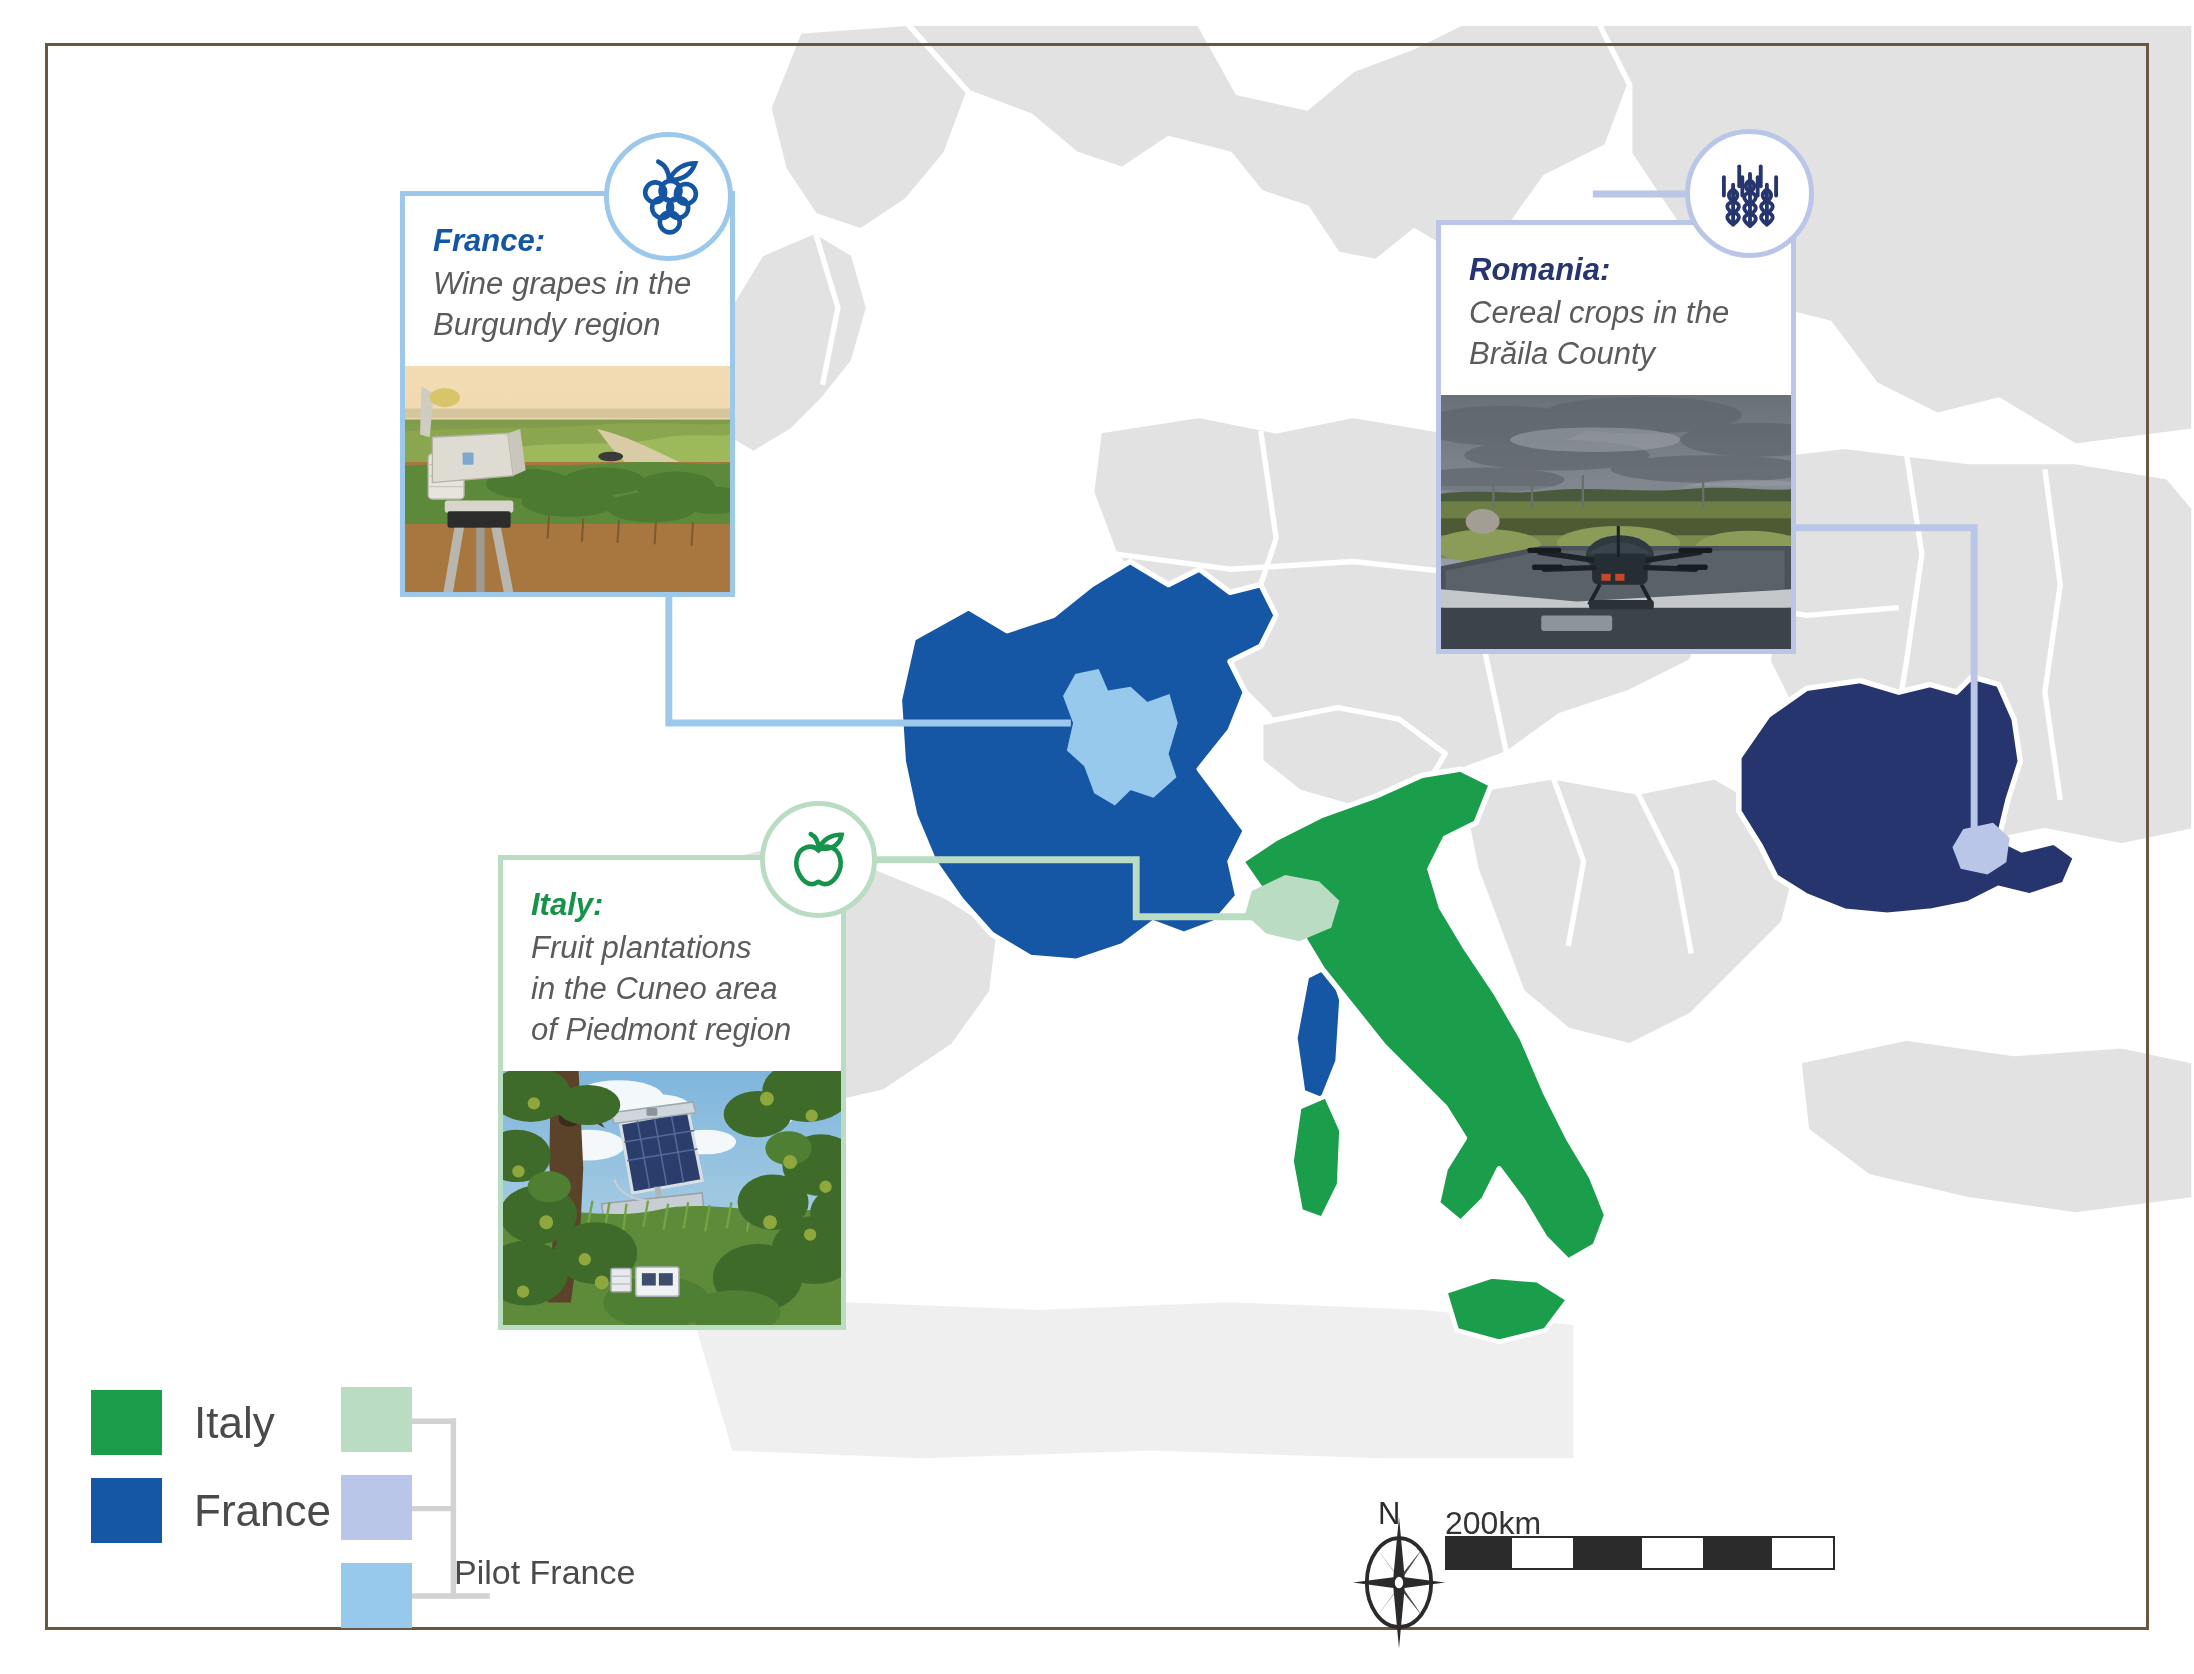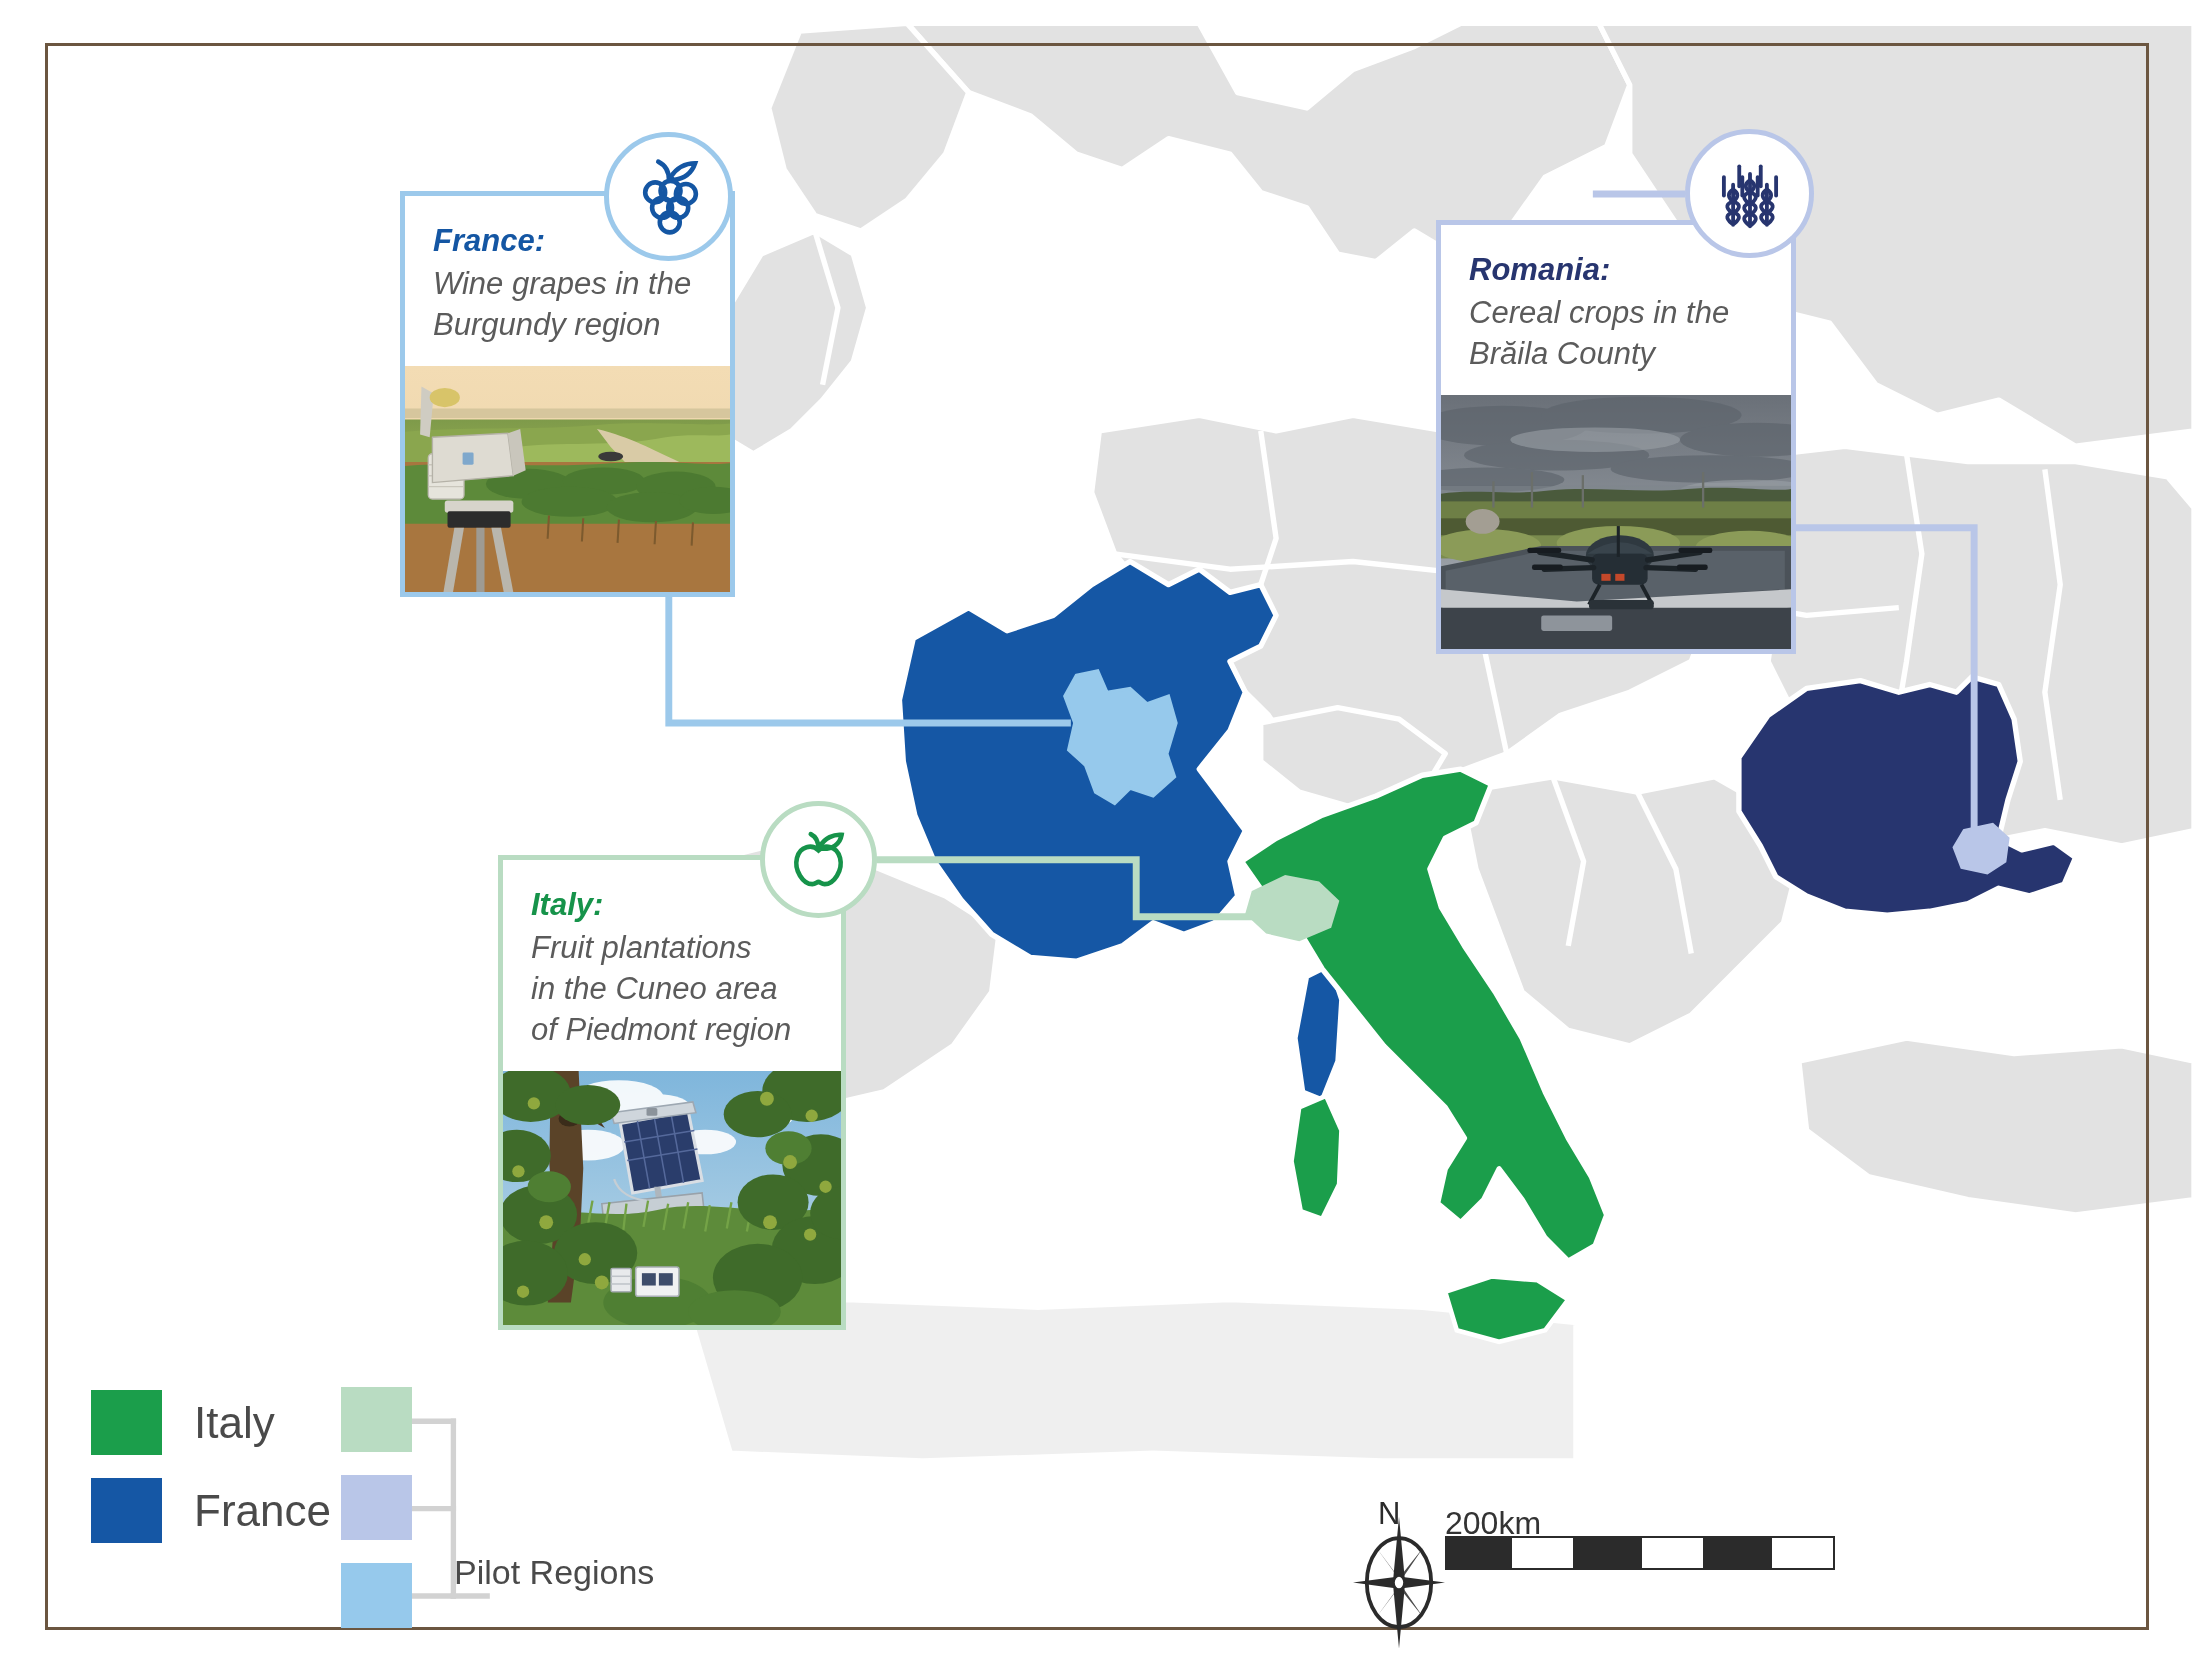--- a/index.html
+++ b/index.html
@@ -494,21 +494,21 @@
 
 <svg style="position:absolute;left:412px;top:1387px;width:92px;height:254px;" viewBox="0 0 120 330" width="92" height="254">
   <g stroke="#D2D2D2" stroke-width="7" fill="none" stroke-linecap="square">
     <path d="M2 44 H54"></path>
     <path d="M2 158 H54"></path>
     <path d="M2 272 H54"></path>
     <path d="M54 44 V272"></path>
     <path d="M54 272 H98"></path>
   </g>
 </svg>
-<div id="pilot-label">Pilot Regions</div>
+<div id="pilot-label">Pilot France</div>
 
 <div id="scale-label">200km</div>
 <div id="scalebar">
   <span class="seg on"></span><span class="seg off"></span><span class="seg on"></span><span class="seg off"></span><span class="seg on"></span><span class="seg off"></span>
 </div>
 
 <svg id="compass" width="92" height="154" viewBox="0 0 120 200">
   <ellipse cx="60" cy="106" rx="42" ry="58" fill="none" stroke="#2B2B2B" stroke-width="5"></ellipse>
   <g fill="#2B2B2B">
     <path d="M60 20 L68 106 L60 192 L52 106 Z"></path>

